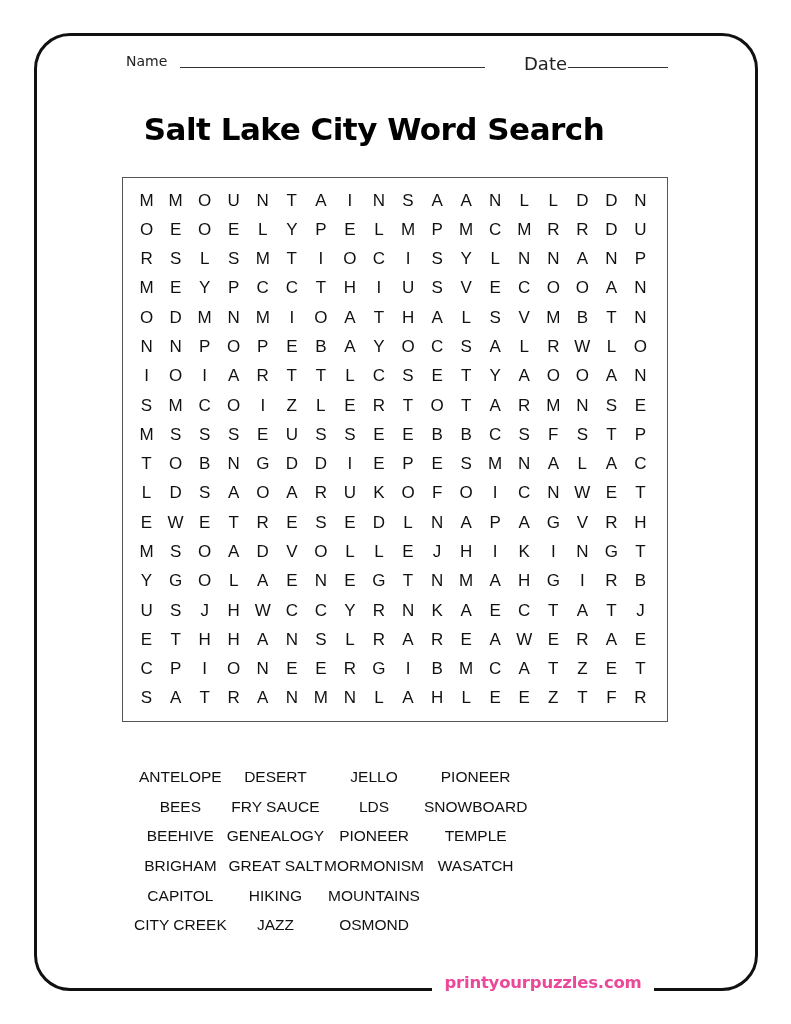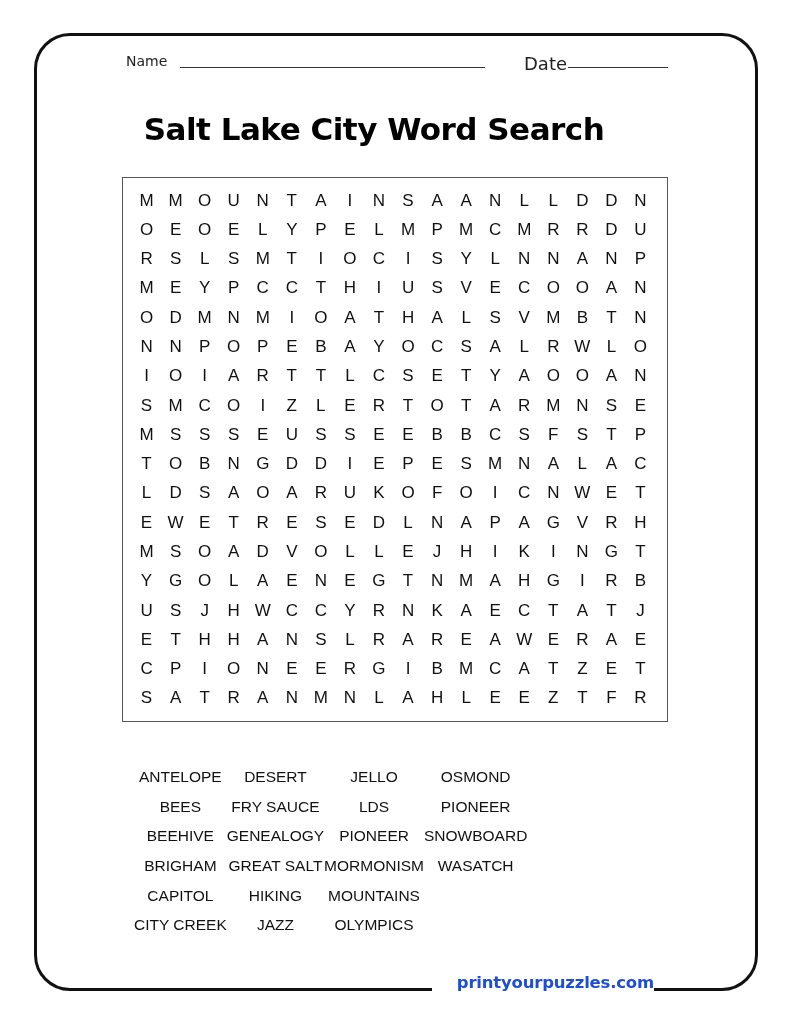--- a/index.html
+++ b/index.html
@@ -5,22 +5,22 @@
   html, body { margin: 0; padding: 0; background: #ffffff; }
   body { width: 791px; height: 1024px; position: relative; overflow: hidden; font-family: "DejaVu Sans", sans-serif; color: #111; }
   .frame {
     position: absolute; left: 34px; top: 33px; width: 718px; height: 952px;
     border: 3px solid #111; border-radius: 36px; box-sizing: content-box;
   }
   .footer-gap {
     position: absolute; top: 975px; left: 432px; width: 222px; height: 26px; background: #fff;
   }
   .footer-text {
-    position: absolute; top: 973px; left: 432px; width: 222px; text-align: right;
-    font-family: "DejaVu Sans", sans-serif; font-weight: bold; font-size: 16.5px; color: #1d4ed8; letter-spacing: -0.2px;
+    position: absolute; top: 973px; left: 432px; width: 222px; text-align: center;
+    font-family: "DejaVu Sans", sans-serif; font-weight: bold; font-size: 16.5px; color: #ec4899; letter-spacing: -0.2px;
   }
   .name-label { position: absolute; left: 126px; top: 53px; font-size: 14px; color: #222; }
   .name-line { position: absolute; left: 180px; top: 67px; width: 305px; border-top: 1.3px solid #333; }
   .date-label { position: absolute; left: 524px; top: 53px; font-size: 18px; color: #222; }
   .date-line { position: absolute; left: 568px; top: 67px; width: 100px; border-top: 1.3px solid #333; }
   .title {
     position: absolute; top: 111px; left: 0; width: 748px; text-align: center;
     font-family: "DejaVu Sans", sans-serif; font-weight: bold; font-size: 31px; color: #000; letter-spacing: -0.5px;
   }
   .grid {
@@ -395,18 +395,18 @@
     <div class="word">FRY SAUCE</div>
     <div class="word">GENEALOGY</div>
     <div class="word">GREAT SALT</div>
     <div class="word">HIKING</div>
     <div class="word">JAZZ</div>
     <div class="word">JELLO</div>
     <div class="word">LDS</div>
     <div class="word">PIONEER</div>
     <div class="word">MORMONISM</div>
     <div class="word">MOUNTAINS</div>
-    <div class="word">OLYMPICS</div>
     <div class="word">OSMOND</div>
     <div class="word">PIONEER</div>
     <div class="word">SNOWBOARD</div>
+    <div class="word">TEMPLE</div>
     <div class="word">WASATCH</div>
   </div>
 
 </body></html>

